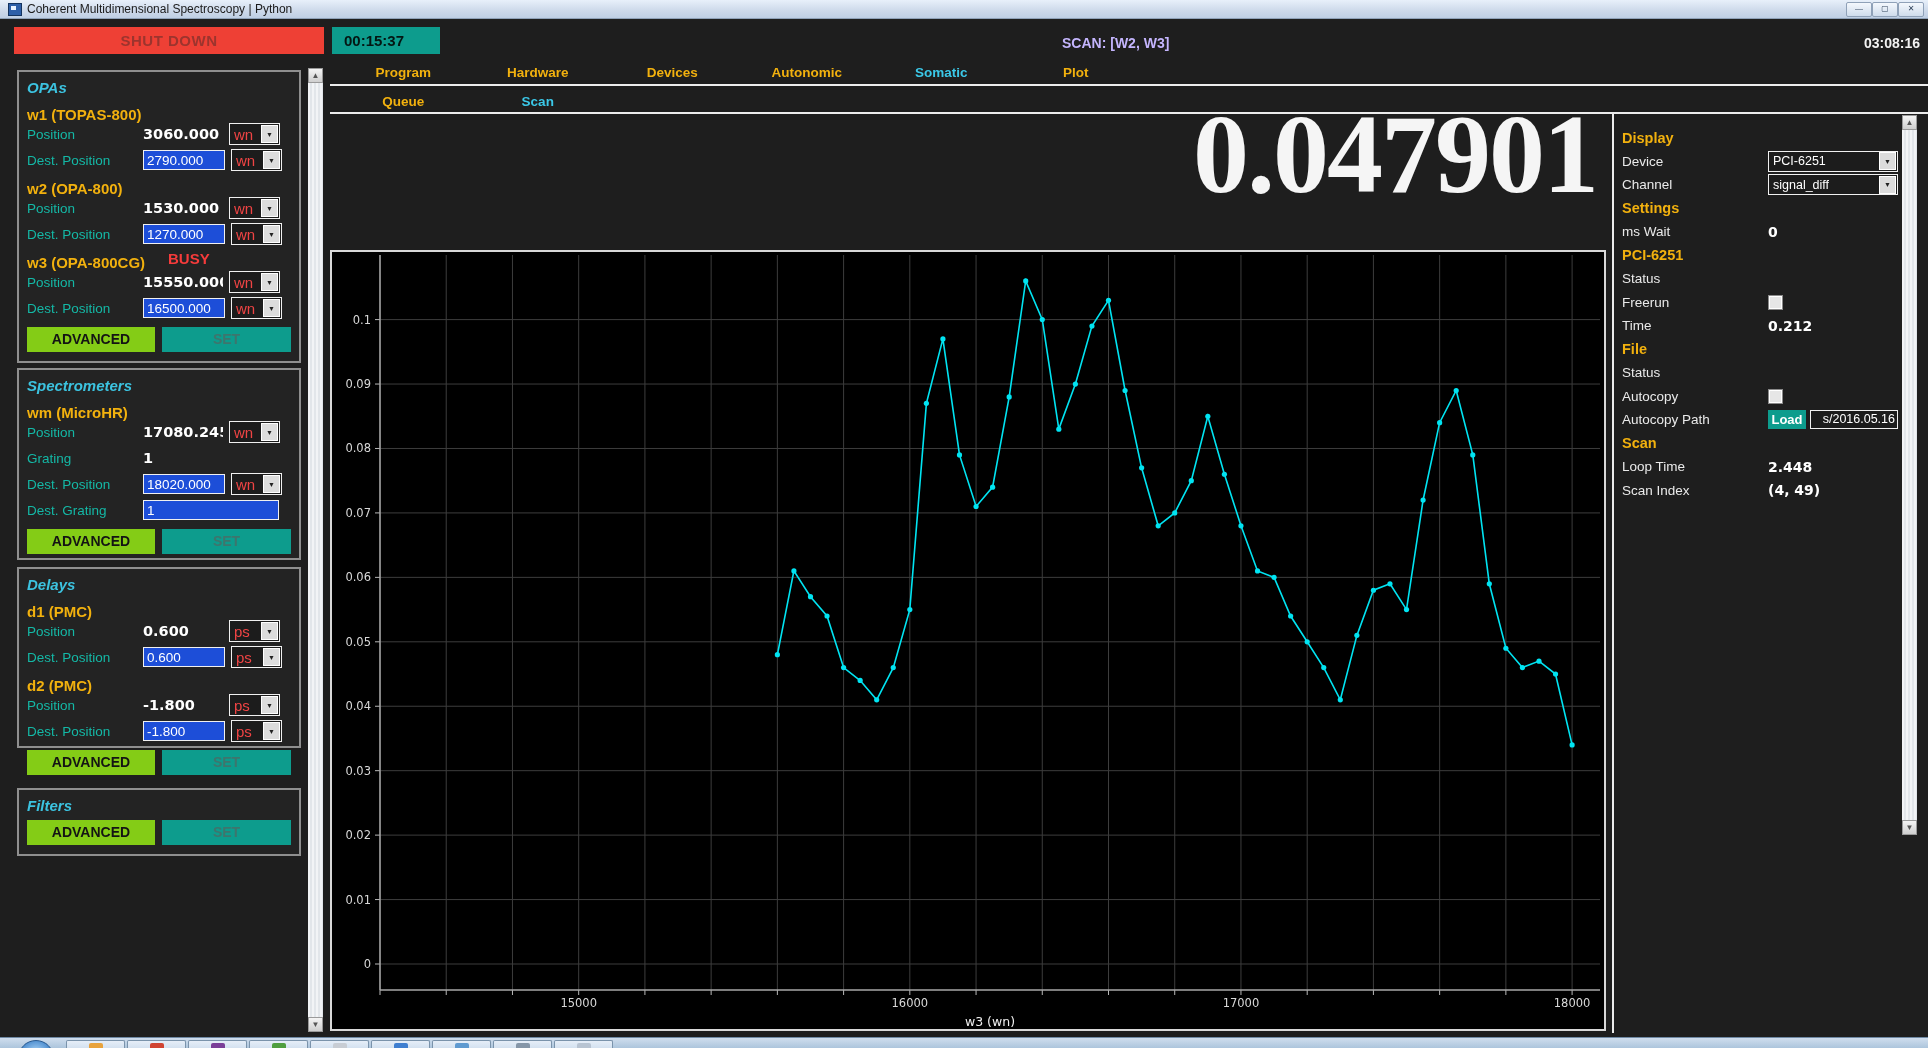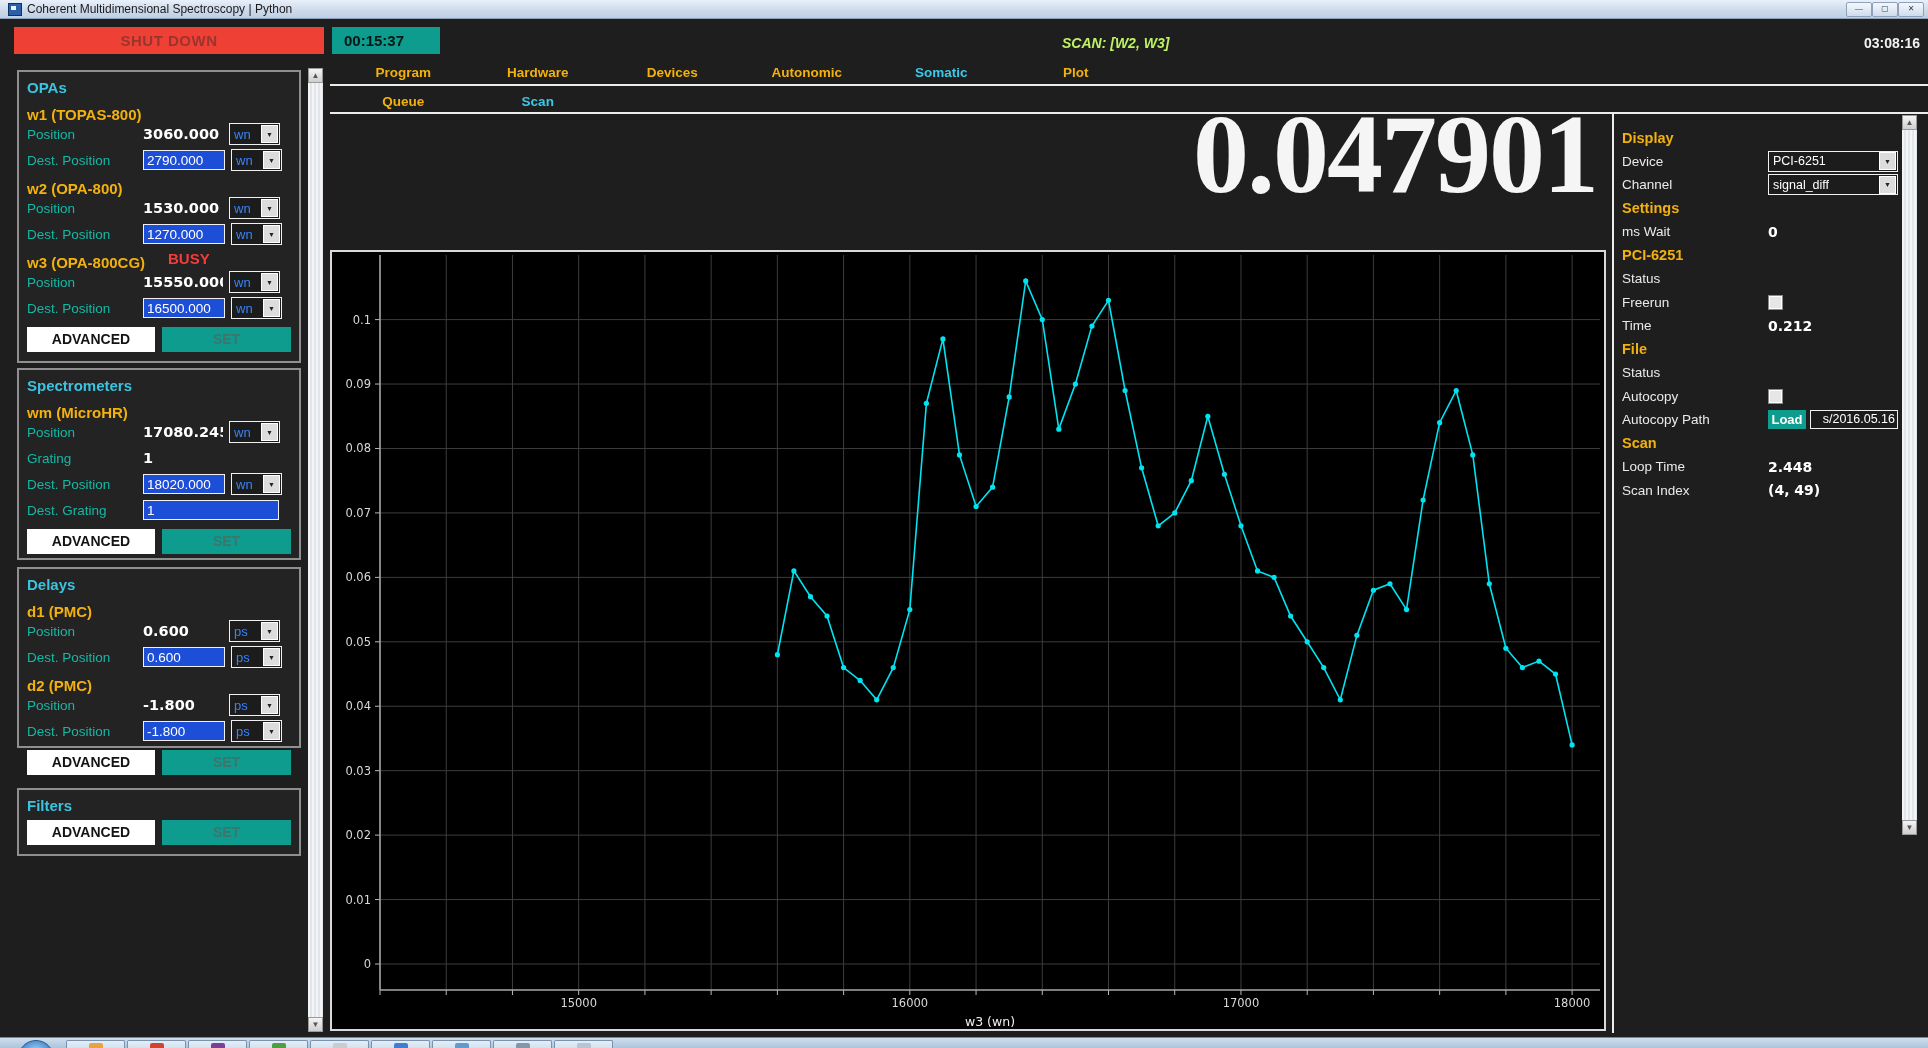--- a/index.html
+++ b/index.html
@@ -12,53 +12,53 @@
   #app-icon{position:absolute;left:8px;top:3px;width:12px;height:11px;background:#2d5fa8;
     border:1px solid #13335f;}
   #app-icon i{display:block;width:5px;height:4px;background:#e8f2ff;margin:2px 0 0 2px;}
   .winbtn{position:absolute;top:2px;width:24px;height:13px;background:linear-gradient(#f4f8fd,#cfdcec);
     border:1px solid #8fa1b8;border-radius:2px;font-size:8px;line-height:12px;text-align:center;color:#30425a;}
   
   #shutdown{position:absolute;left:14px;top:27px;width:310px;height:27px;background:#ee4035;
     color:#9c342e;font-weight:bold;font-size:15px;text-align:center;line-height:27px;letter-spacing:.5px;}
   #timer{position:absolute;left:332px;top:27px;width:108px;height:27px;background:#0d9c8d;
     color:#041613;font-weight:bold;font-size:15px;line-height:27px;padding-left:12px;box-sizing:border-box;}
-  #scanlabel{position:absolute;left:1062px;top:35px;color:#bef264;font-weight:bold;font-size:14px;font-style:italic;}
+  #scanlabel{position:absolute;left:1062px;top:35px;color:#c4b5fd;font-weight:bold;font-size:14px;}
   #clock{position:absolute;right:8px;top:35px;color:#f2f2f2;font-weight:bold;font-size:14px;}
   
   #maintabs{position:absolute;left:336px;top:62px;display:flex;}
   #maintabs .tab, #subtabs .tab{width:134.5px;text-align:center;font-weight:bold;font-size:13.5px;height:22px;line-height:22px;}
   .tab.gold{color:#f2b10e}.tab.cy{color:#3bc8e8}
   #subtabs{position:absolute;left:336px;top:91px;display:flex;}
   .hline{position:absolute;background:#ececec;height:2px;}
   #vsep{position:absolute;left:1612px;top:113px;width:2px;height:920px;background:#ececec;}
   
   #bignum{position:absolute;right:331px;top:98px;font-size:112px;font-weight:bold;color:#f5f5f5;
     line-height:1;letter-spacing:-2px;font-family:Liberation Serif, serif;}
   
   .panel{position:absolute;left:17px;width:284px;border:2px solid #8f8f8f;background:#232323;
     box-sizing:border-box;padding:5px 6px 6px 6px;}
-  .panel-title{color:#3cc3e0;font-weight:bold;font-size:15px;margin:2px 0 3px 2px;}
+  .panel-title{color:#3cc3e0;font-weight:bold;font-size:15px;margin:2px 0 3px 2px;font-style:italic;}
   .group-head{display:flex;height:22px;align-items:center;padding-left:2px;}
   .group-name{color:#f2b10e;font-weight:bold;font-size:15px;width:141px;margin-top:9px;}
   .group-status{color:#f63b3b;font-weight:bold;font-size:15px;}
   .srow{display:flex;align-items:center;height:26px;padding-left:2px;}
   .srow .lbl{width:116px;color:#14b8a6;font-size:13.5px;}
   .srow .val{width:80px;color:#fff;font-weight:bold;font-size:14.5px;white-space:nowrap;overflow:hidden;
     font-family:"DejaVu Sans","Liberation Sans",sans-serif;}
   .field{width:74px;height:18px;background:#1d4ed8;border:1.5px solid #f0f0f0;color:#fff;
     font-size:13.5px;padding:0 3px;font-family:"Liberation Sans",sans-serif;}
   .field.wide{width:128px;}
   .combo{margin-left:6px;width:49px;height:20px;border:1.5px solid #f0f0f0;background:#1c1c1c;
     display:flex;align-items:center;justify-content:space-between;}
-  .combo .ctext{color:#3b82f6;font-size:13px;padding-left:4px;}
+  .combo .ctext{color:#ef4444;font-size:15px;padding-left:4px;}
   .carrow{width:15px;height:16px;background:#dcdcdc;border:1px solid #fff;color:#222;font-size:7px;
     display:flex;align-items:center;justify-content:center;margin-right:1px;}
   .btnrow{display:flex;gap:7px;margin-top:6px;padding:0 2px;}
-  .btn-adv{width:128px;height:25px;background:#ffffff;color:#141414;font-weight:bold;text-align:center;
+  .btn-adv{width:128px;height:25px;background:#84cc16;color:#141414;font-weight:bold;text-align:center;
     line-height:25px;font-size:14px;}
   .btn-set{flex:1;height:25px;background:#0d9c8d;color:#3e756d;font-weight:bold;text-align:center;
     line-height:25px;font-size:14px;}
   
   #rightpanel{position:absolute;left:1622px;top:126px;width:276px;}
   .rrow{display:flex;align-items:center;height:23.5px;}
   .rrow .rhead{color:#f2b10e;font-weight:bold;font-size:14.5px;}
   .rrow .rlbl{width:146px;color:#eaeaea;font-size:13.5px;}
   .rrow .rval{color:#fff;font-weight:bold;font-size:14px;font-family:"DejaVu Sans","Liberation Sans",sans-serif;}
   .rcombo{width:128px;height:19px;border:1.5px solid #f0f0f0;background:#1c1c1c;display:flex;

